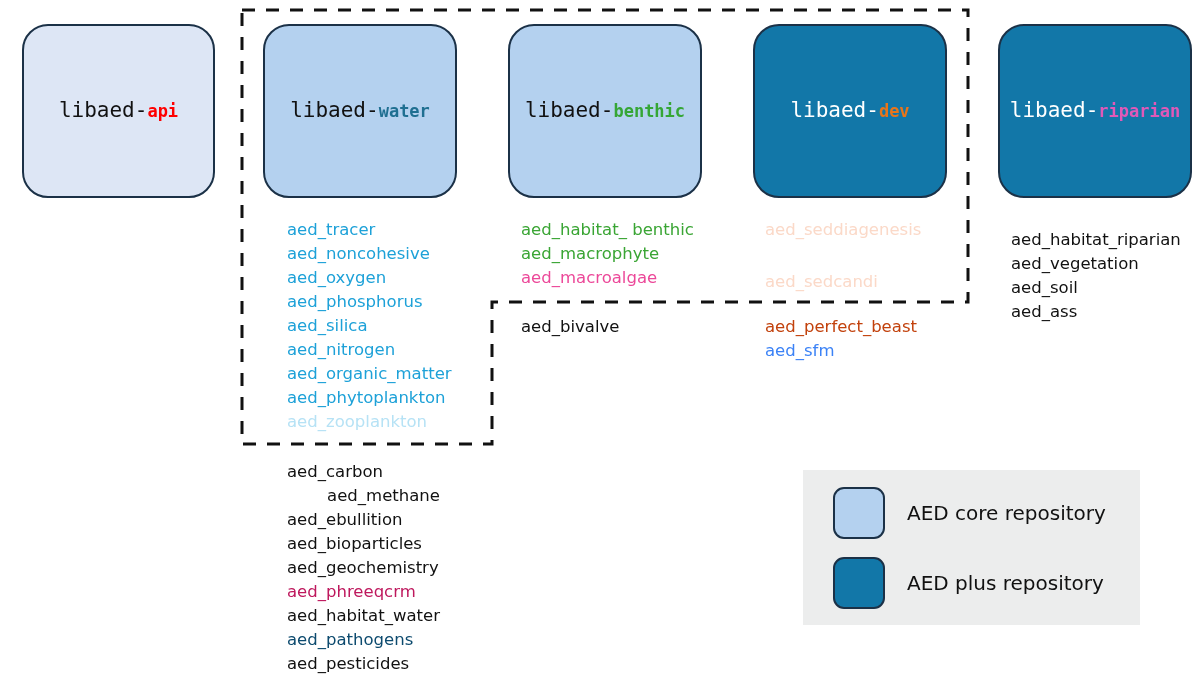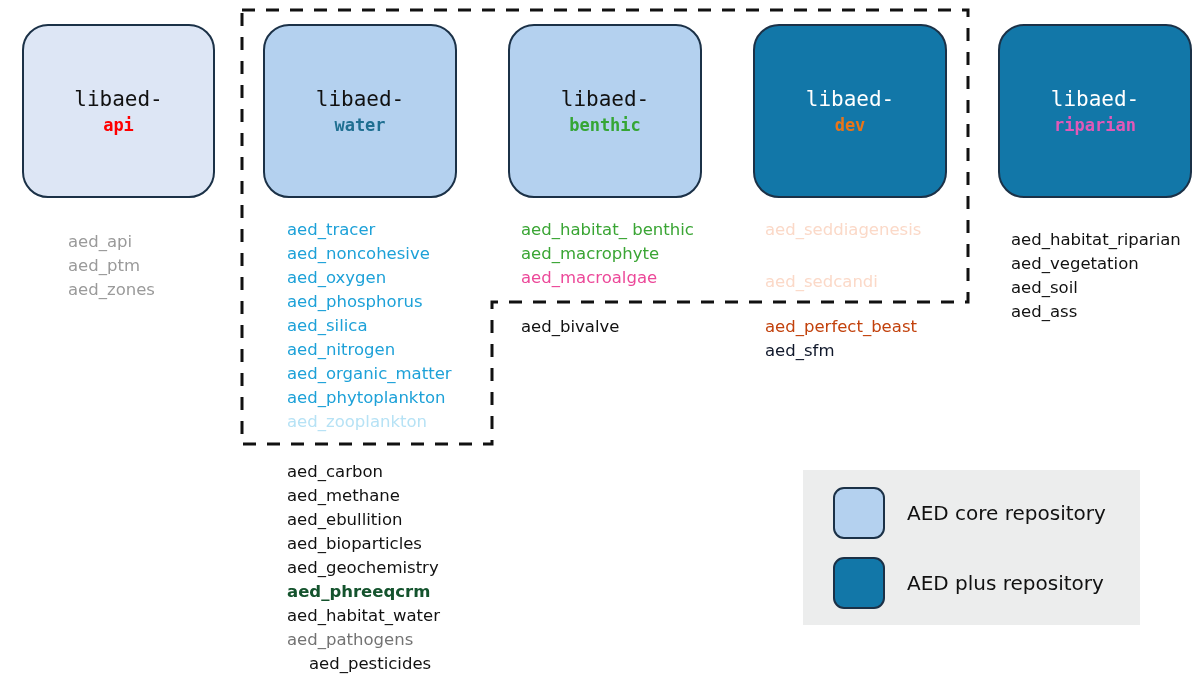--- a/index.html
+++ b/index.html
@@ -26,21 +26,20 @@
     pointer-events: none;
   }
 
   
   .repo-box {
     position: absolute;
     box-sizing: border-box;
     border: 2.5px solid #1b3147;
     border-radius: 26px;
     display: flex;
-    flex-direction: column;
     align-items: center;
     justify-content: center;
     font-family: "DejaVu Sans Mono", monospace;
     line-height: 1.30;
   }
   .repo-box .ttl-top {
     font-size: 21px;
     letter-spacing: 0px;
   }
   .repo-box .ttl-bot {
@@ -99,53 +98,48 @@
 
   <svg class="dashed-overlay" viewBox="0 0 1201 678" width="1201" height="678">
     <path d="M 242 10 L 968 10 L 968 302 L 492 302 L 492 444 L 242 444 Z" fill="none" stroke="#111111" stroke-width="3" stroke-dasharray="13 11" stroke-linecap="butt"></path>
   </svg>
 
   <div class="repo-box" style="left:22px; top:24px; width:193px; height:174px; background:#dde6f5;">
     <div class="ttl-top" style="color:#111111;">libaed-</div>
     <div class="ttl-bot" style="color:#ff0000;">api</div>
   </div>
 
-  <div class="mod-list" style="left:68px; top:230px;">
-    <div style="color:#9a9a9a;">aed_api</div>
-    <div style="color:#9a9a9a;">aed_ptm</div>
-    <div style="color:#9a9a9a;">aed_zones</div>
-  </div>
 
   <div class="repo-box" style="left:263px; top:24px; width:194px; height:174px; background:#b4d1ef;">
     <div class="ttl-top" style="color:#111111;">libaed-</div>
     <div class="ttl-bot" style="color:#1f6f91;">water</div>
   </div>
 
   <div class="mod-list" style="left:287px; top:218px;">
     <div style="color:#1da1d8;">aed_tracer</div>
     <div style="color:#1da1d8;">aed_noncohesive</div>
     <div style="color:#1da1d8;">aed_oxygen</div>
     <div style="color:#1da1d8;">aed_phosphorus</div>
     <div style="color:#1da1d8;">aed_silica</div>
     <div style="color:#1da1d8;">aed_nitrogen</div>
     <div style="color:#1da1d8;">aed_organic_matter</div>
     <div style="color:#1da1d8;">aed_phytoplankton</div>
     <div style="color:#b6e2f5;">aed_zooplankton</div>
   </div>
 
   <div class="mod-list" style="left:287px; top:460px;">
     <div style="color:#111111;">aed_carbon</div>
-    <div style="color:#111111;">aed_methane</div>
+    <div style="color:#111111;text-align:right;">aed_methane</div>
     <div style="color:#111111;">aed_ebullition</div>
     <div style="color:#111111;">aed_bioparticles</div>
     <div style="color:#111111;">aed_geochemistry</div>
-    <div style="color:#14532d;font-weight:bold;">aed_phreeqcrm</div>
+    <div style="color:#be185d;">aed_phreeqcrm</div>
     <div style="color:#111111;">aed_habitat_water</div>
-    <div style="color:#737373;">aed_pathogens</div>
-    <div style="color:#111111;margin-left:22px;">aed_pesticides</div>
+    <div style="color:#0c4a6e;">aed_pathogens</div>
+    <div style="color:#111111;">aed_pesticides</div>
   </div>
 
   <div class="repo-box" style="left:508px; top:24px; width:194px; height:174px; background:#b4d1ef;">
     <div class="ttl-top" style="color:#111111;">libaed-</div>
     <div class="ttl-bot" style="color:#35a635;">benthic</div>
   </div>
 
   <div class="mod-list" style="left:521px; top:218px;">
     <div style="color:#3aa534;">aed_habitat_ benthic</div>
     <div style="color:#3aa534;">aed_macrophyte</div>
@@ -161,21 +155,21 @@
     <div class="ttl-bot" style="color:#e8751a;">dev</div>
   </div>
 
   <div class="mod-list" style="left:765px; top:218px;">
     <div style="color:#fbd9c8;">aed_seddiagenesis</div>
     <div style="color:#fbd9c8;margin-top:28px;">aed_sedcandi</div>
   </div>
 
   <div class="mod-list" style="left:765px; top:315px;">
     <div style="color:#c2410c;">aed_perfect_beast</div>
-    <div style="color:#0f172a;">aed_sfm</div>
+    <div style="color:#3b82f6;">aed_sfm</div>
   </div>
 
   <div class="repo-box" style="left:998px; top:24px; width:194px; height:174px; background:#1277a8;">
     <div class="ttl-top" style="color:#ffffff;">libaed-</div>
     <div class="ttl-bot" style="color:#e159b8;">riparian</div>
   </div>
 
   <div class="mod-list" style="left:1011px; top:228px;">
     <div style="color:#111111;">aed_habitat_riparian</div>
     <div style="color:#111111;">aed_vegetation</div>

